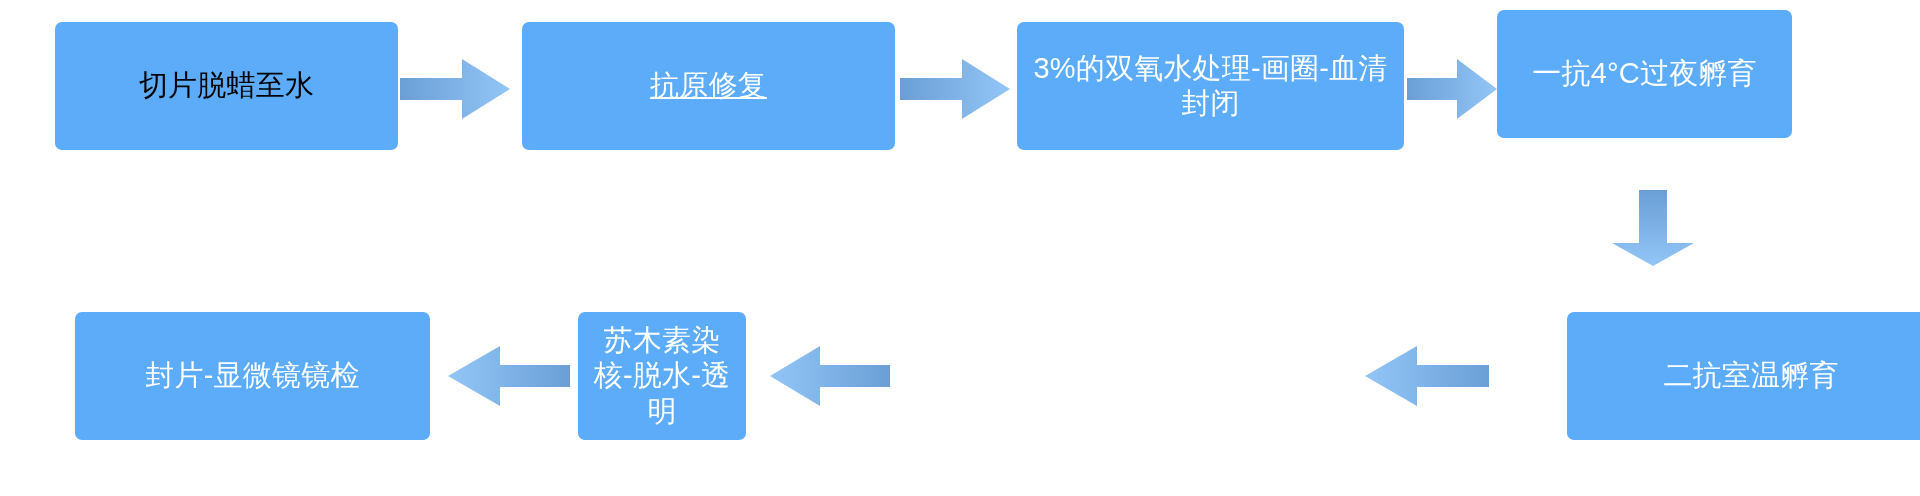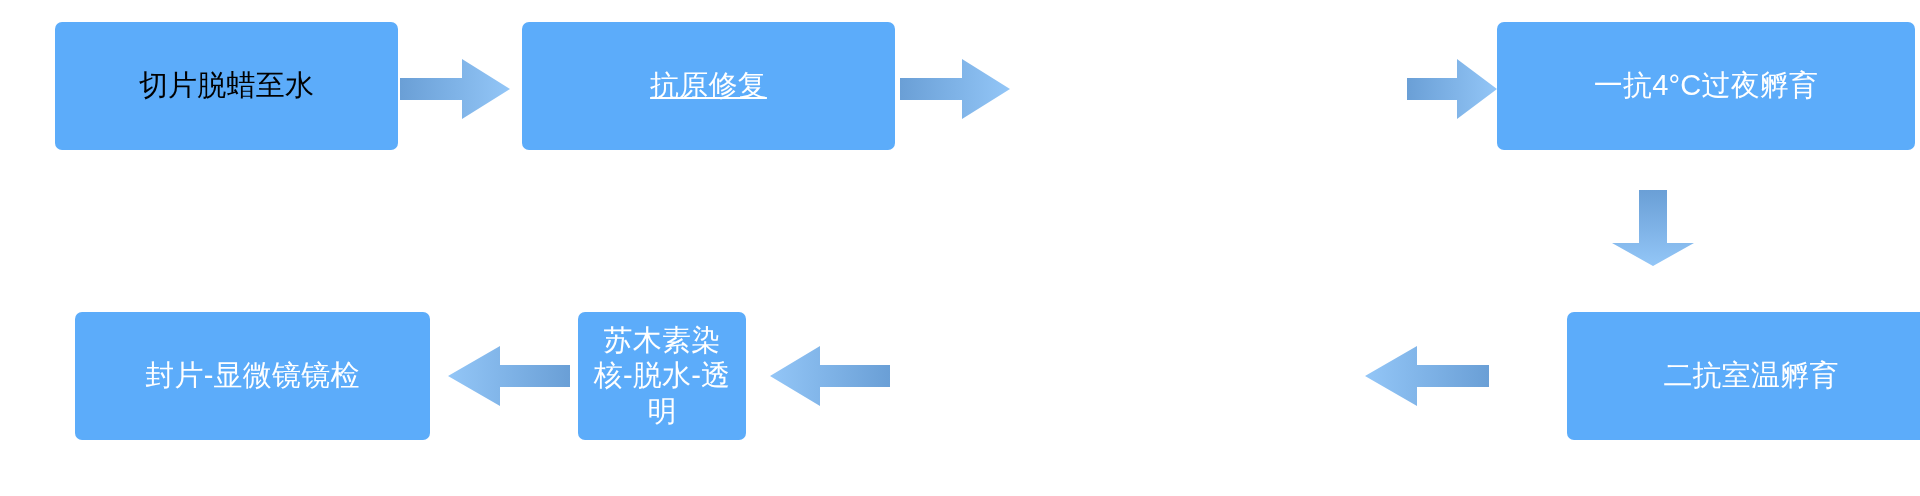--- a/index.html
+++ b/index.html
@@ -52,22 +52,25 @@
 <div id="canvas" style="background: rgb(255, 255, 255);">
 
   <div class="node" style="left: 55px; top: 22px; width: 343px; height: 128px; background: rgb(92, 172, 250); color: #000000;">
     <span class="label">切片脱蜡至水</span>
   </div>
 
   <div class="node" style="left: 522px; top: 22px; width: 373px; height: 128px; background: rgb(92, 172, 250); color: rgb(255, 255, 255); text-decoration: underline;">
     <span class="label">抗原修复</span>
   </div>
 
+  <div class="node" style="left: 1017px; top: 22px; width: 387px; height: 128px; background: rgb(92, 172, 250); color: rgb(255, 255, 255);">
+    <span class="label">3%的双氧水处理-画圈-血清封闭</span>
+  </div>
 
-  <div class="node" style="left: 1497px; top: 22px; width: 418px; height: 128px; background: rgb(92, 172, 250); color: rgb(255, 255, 255);">
+  <div class="node" style="left: 1497px; top: 10px; width: 295px; height: 128px; background: rgb(92, 172, 250); color: rgb(255, 255, 255);">
     <span class="label">一抗4°C过夜孵育</span>
   </div>
 
   <div class="arrow" style="left:400px; top:59px; width:110px; height:60px;">
     <svg viewBox="0 0 110 60" preserveAspectRatio="none">
       <defs>
         <linearGradient id="gradR1" x1="0" y1="0" x2="1" y2="0">
           <stop offset="0%" stop-color="#6A9FD6"></stop>
           <stop offset="100%" stop-color="#93C6F7"></stop>
         </linearGradient>

